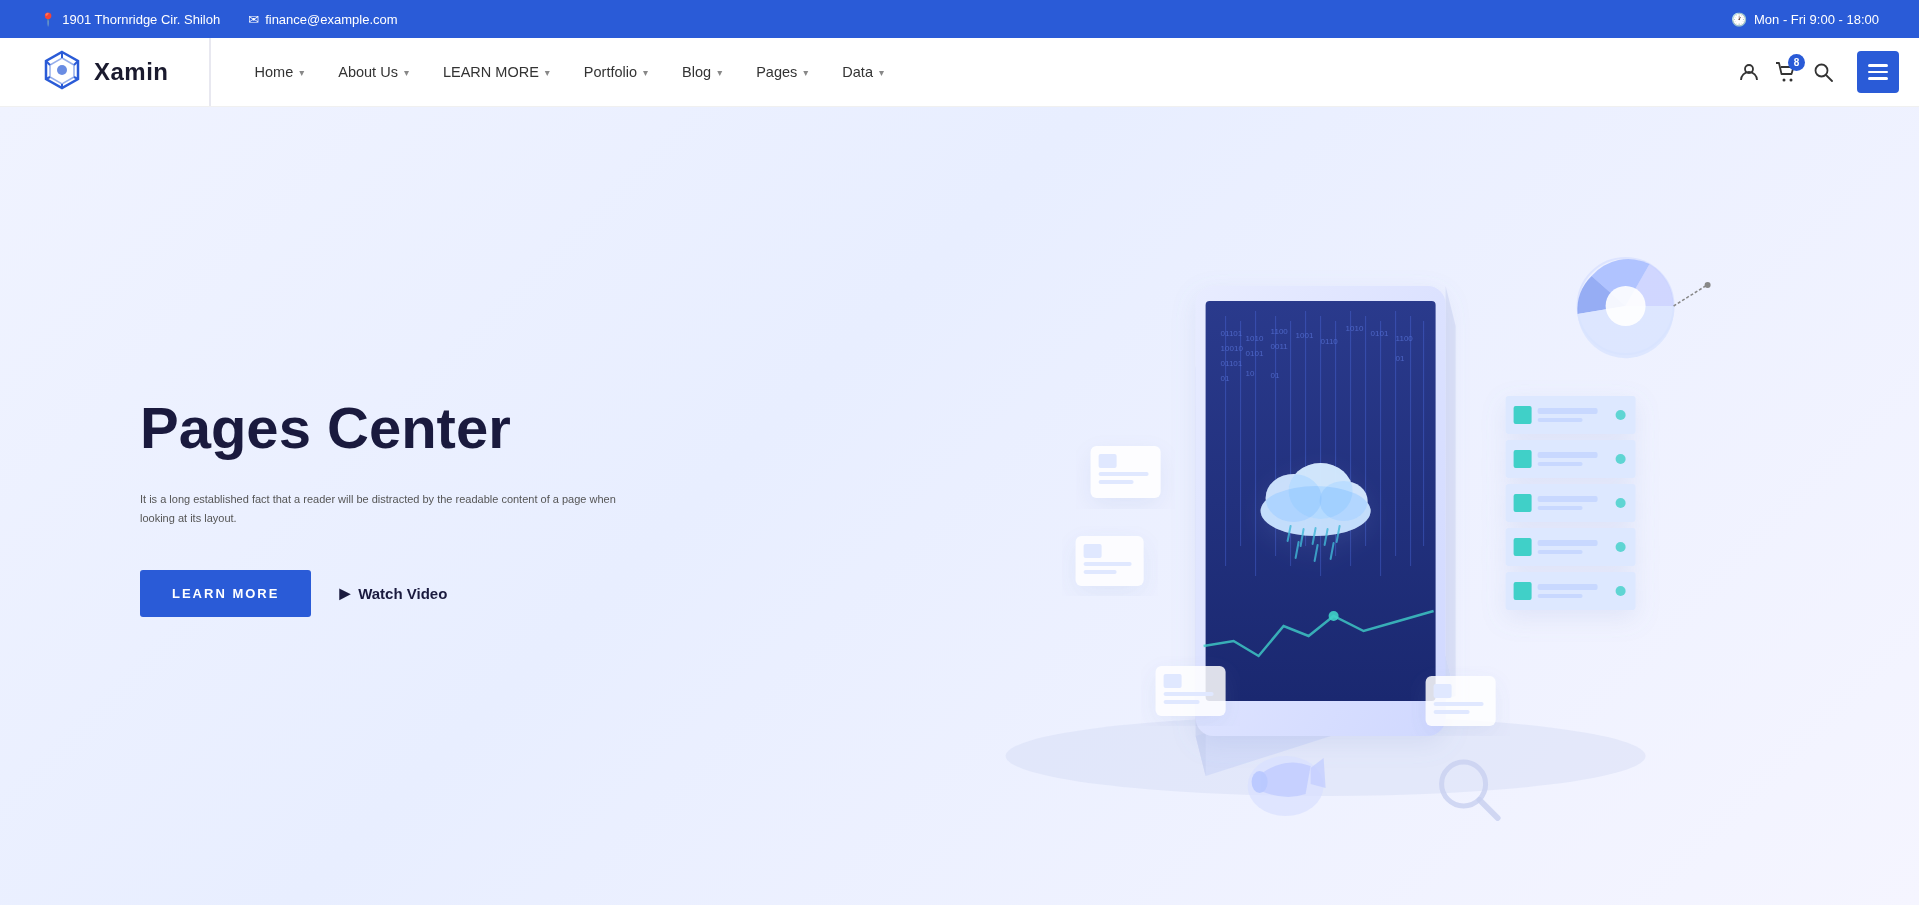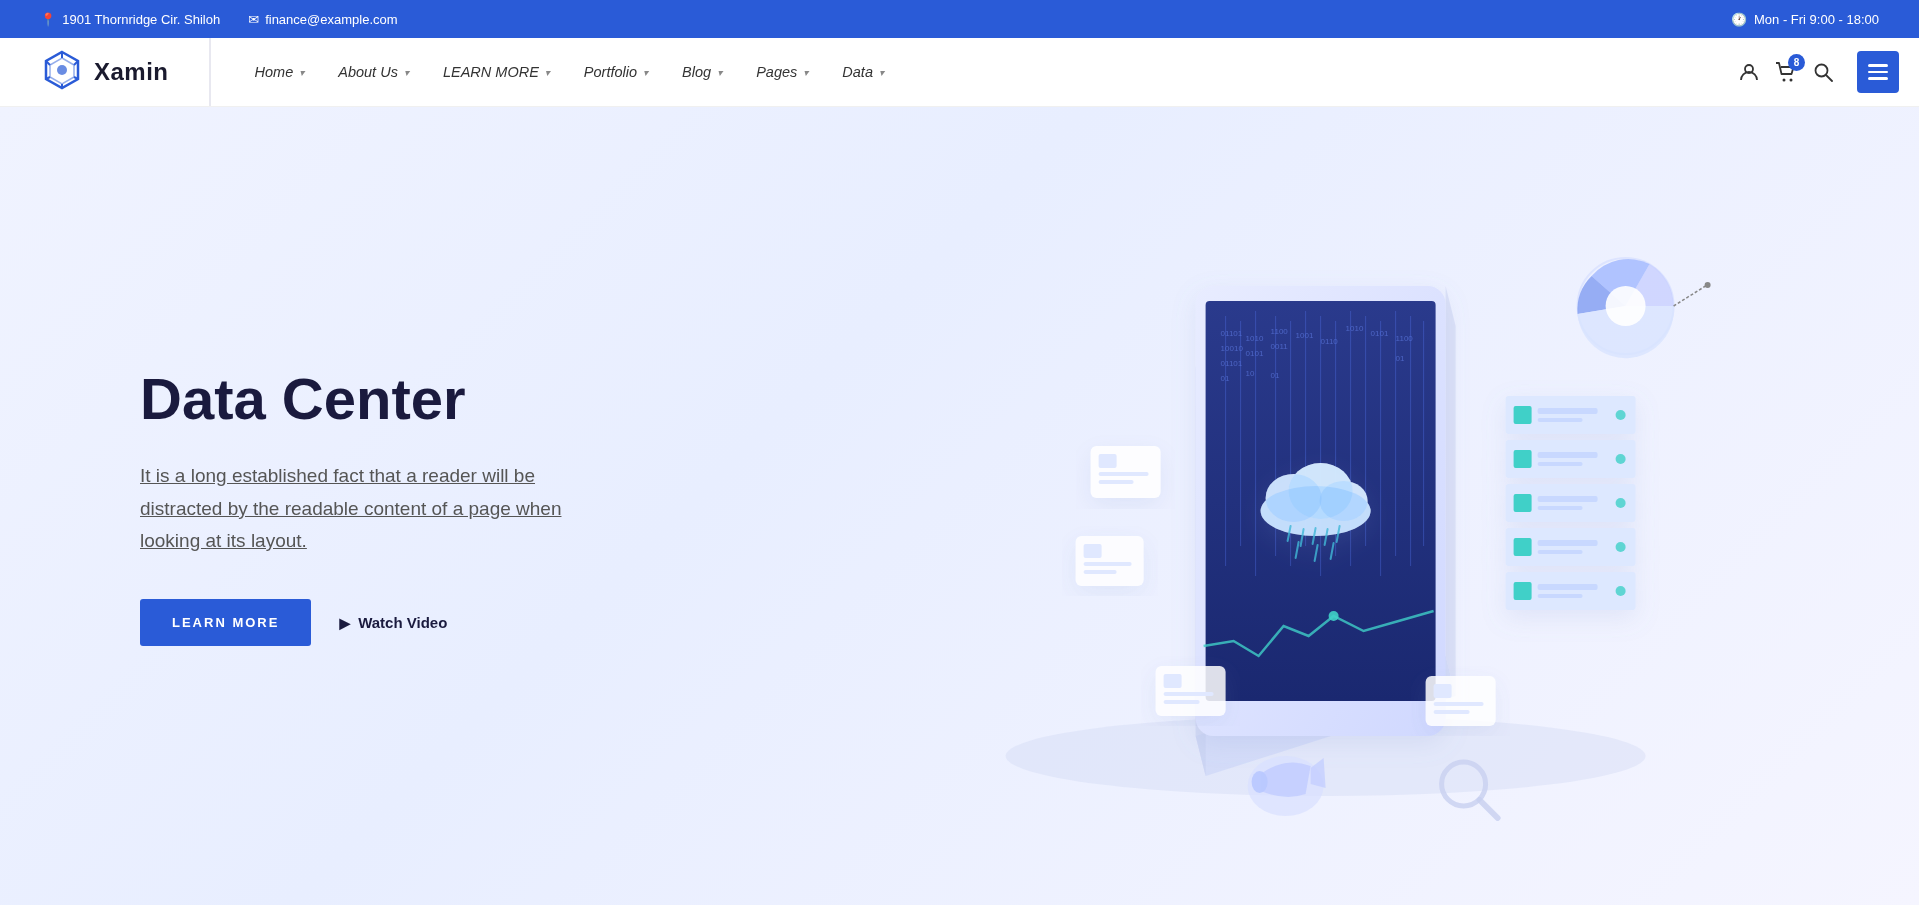--- a/index.html
+++ b/index.html
@@ -48,21 +48,20 @@
       font-weight: 700;
       color: #1a1a2e;
       letter-spacing: 0.5px;
     }
     .nav {
       display: flex;
       align-items: center;
       gap: 6px;
       padding: 0 30px;
       flex: 1;
-      font-style: italic;
     }
     .nav-item {
       display: flex;
       align-items: center;
       gap: 4px;
       padding: 8px 14px;
       font-size: 14.5px;
       color: #333;
       cursor: pointer;
       font-weight: 500;
@@ -148,26 +147,25 @@
       z-index: 2;
     }
     .hero-title {
       font-size: 58px;
       font-weight: 800;
       color: #1a1a3e;
       line-height: 1.15;
       margin-bottom: 28px;
     }
     .hero-desc {
-      font-size: 19px;
+      font-size: 11px;
       color: #555;
       line-height: 1.7;
       max-width: 480px;
       margin-bottom: 42px;
-      text-decoration: underline;
     }
     .hero-actions {
       display: flex;
       align-items: center;
       gap: 28px;
     }
     .btn-learn {
       background: #2a5bd7;
       color: #fff;
       border: none;
@@ -297,21 +295,21 @@
       <span></span>
       <span></span>
       <span></span>
     </button>
   </div>
 </header>
 
 <section class="hero">
   <div class="hero-left">
     <h1 class="hero-title">
-      <span>Data Center</span><br>
+      <span>Pages Center</span><br>
     </h1>
     <p class="hero-desc">It is a long established fact that a reader will be distracted by the readable content of a page when looking at its layout.</p>
     <div class="hero-actions">
       <button class="btn-learn">LEARN MORE</button>
       <button class="btn-video">
         <span class="play-icon">▶</span>
         <span>Watch Video</span>
       </button>
     </div>
   </div>

